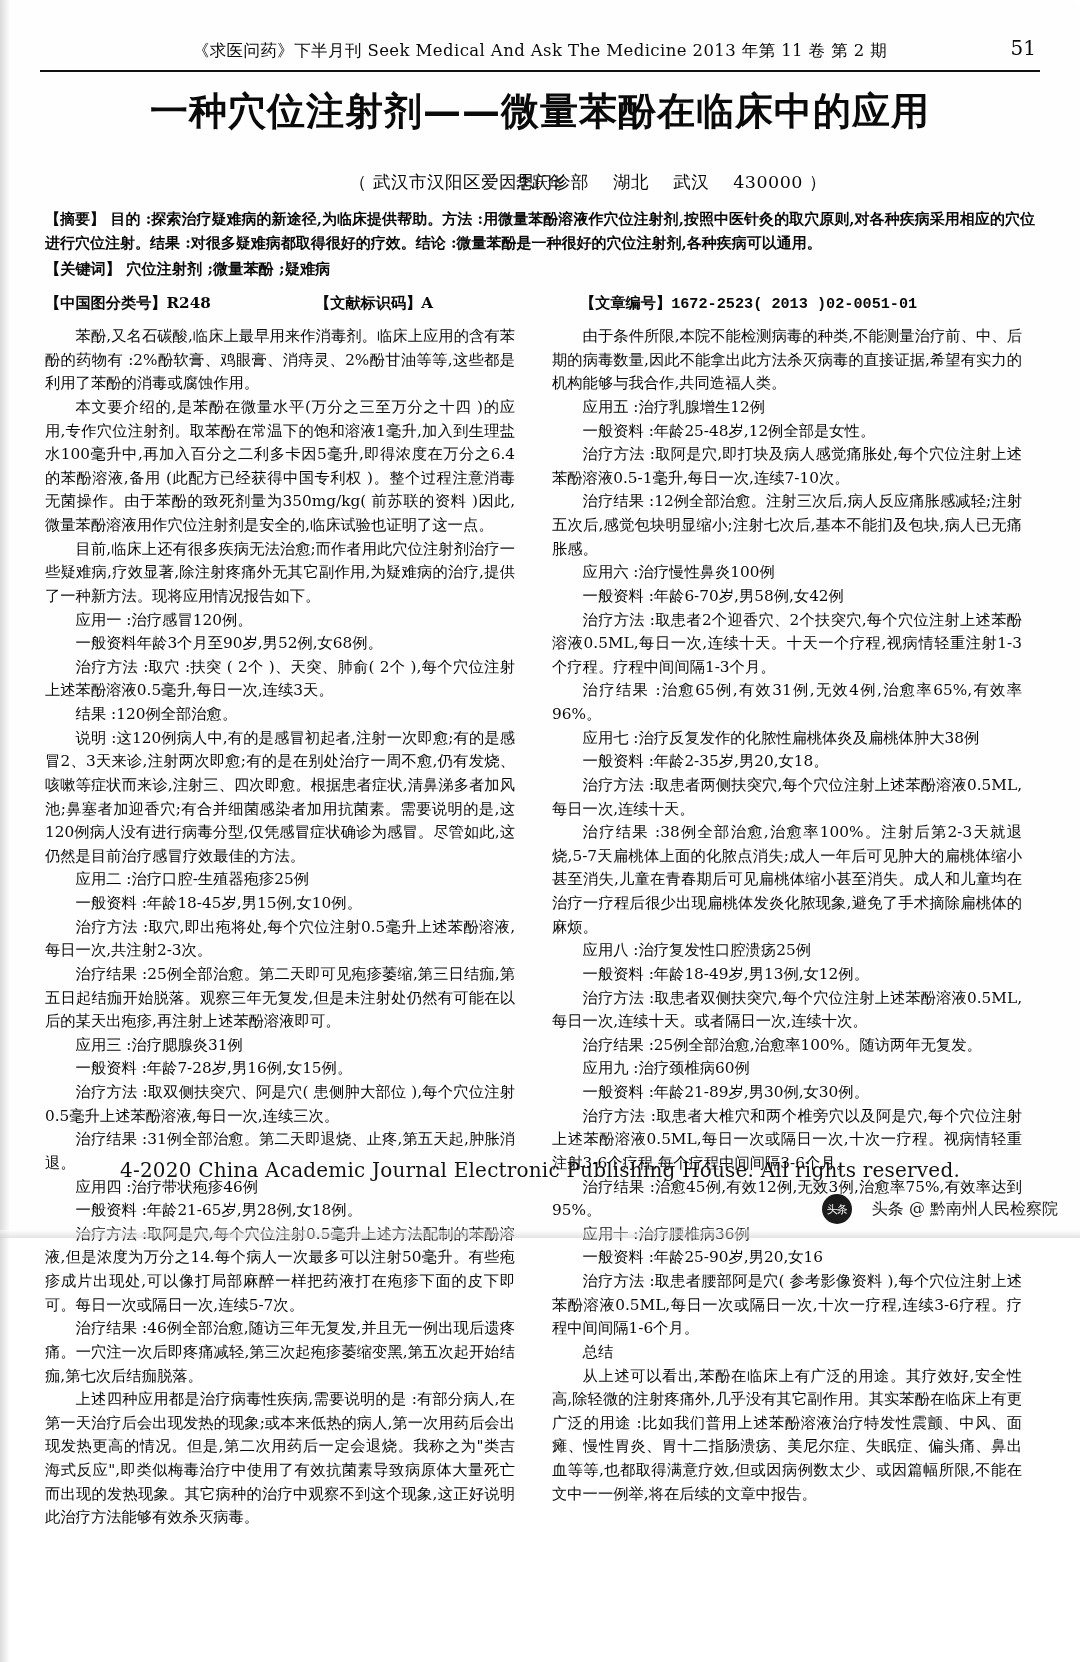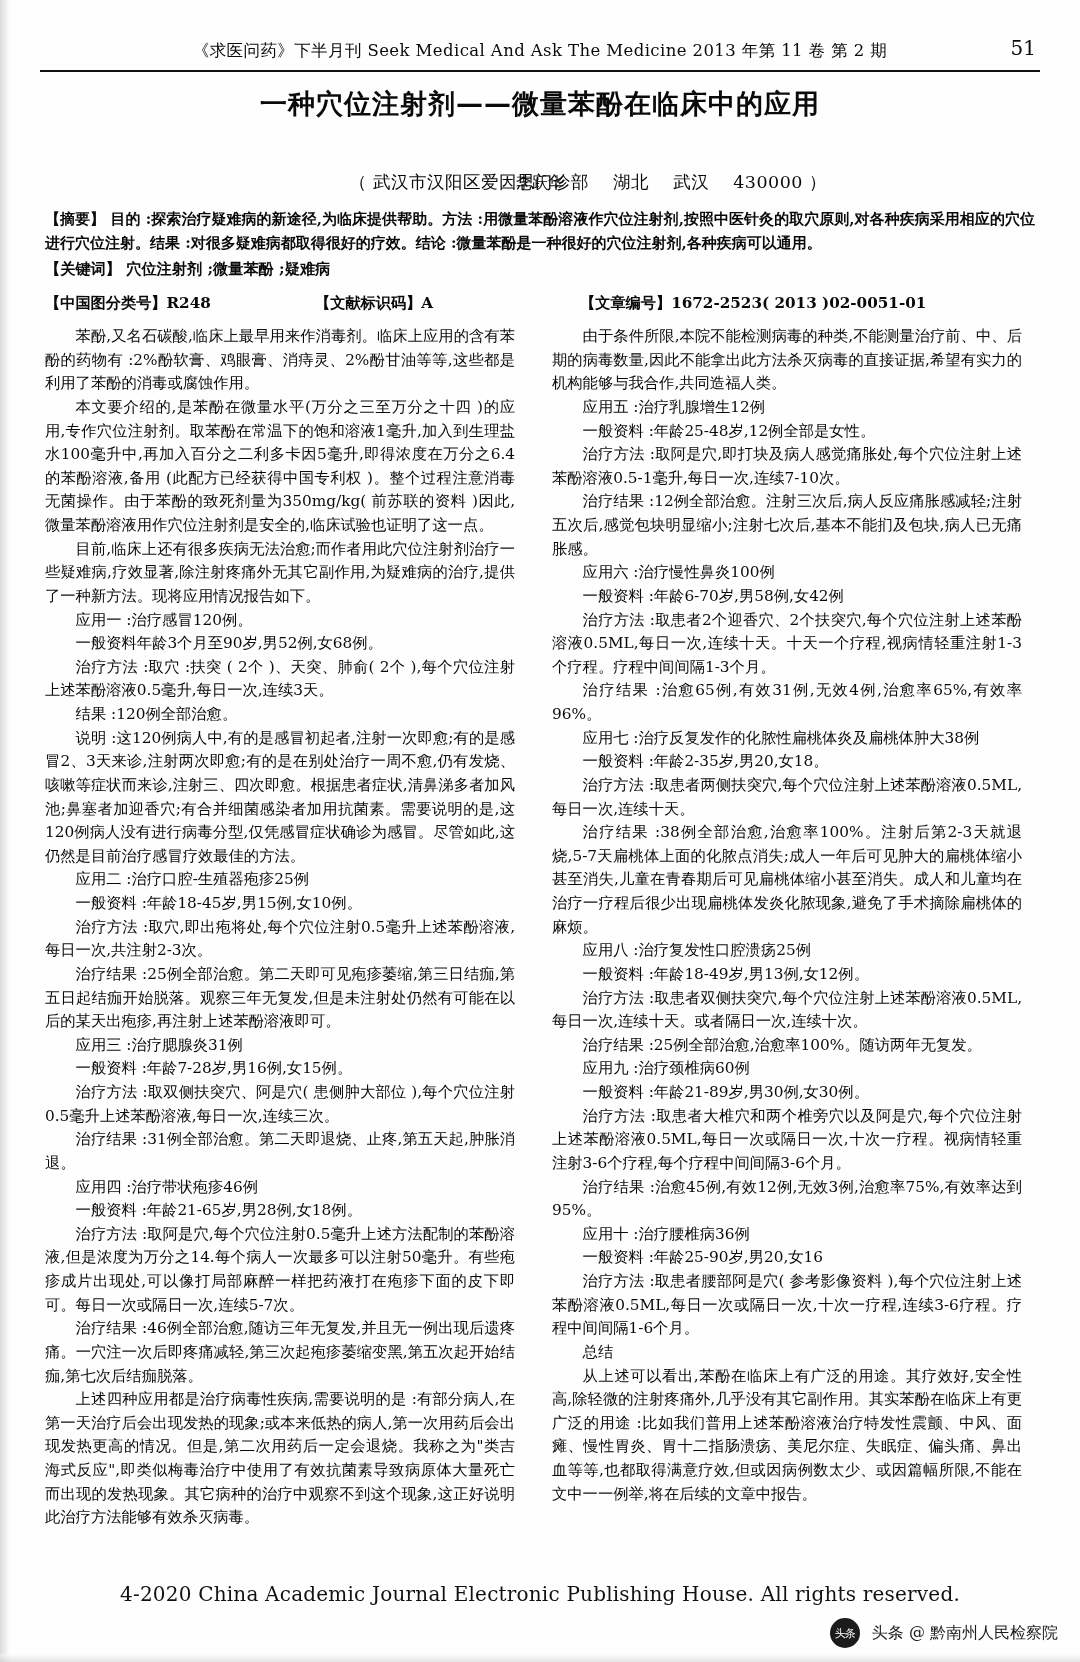--- a/index.html
+++ b/index.html
@@ -12,21 +12,21 @@
     height: 1662px;
     position: relative;
     font-family: "DejaVu Serif", "Liberation Serif", serif;
     color: #0a0a0a;
     overflow: hidden;
   }
   .page {
     position: absolute;
     left: 0; top: 0;
     width: 1080px;
-    height: 1662px;
+    height: 1238px;
     background: #fefefe;
     border-radius: 10px;
   }
   
   .runhead {
     position: absolute;
     left: 42px;
     top: 40px;
     width: 996px;
     display: flex;
@@ -54,21 +54,21 @@
     height: 2px;
     background: #111;
   }
   
   .title {
     position: absolute;
     left: 0;
     top: 86px;
     width: 1080px;
     text-align: center;
-    font-size: 27px;
+    font-size: 38px;
     font-weight: bold;
     letter-spacing: 1px;
     font-family: "DejaVu Serif", "Liberation Serif", serif;
   }
   .author {
     position: absolute;
     left: 0;
     top: 133px;
     width: 1080px;
     text-align: center;
@@ -109,21 +109,21 @@
     position: absolute;
     left: 45px;
     top: 293px;
     width: 990px;
     font-size: 15.2px;
     font-weight: bold;
     display: flex;
   }
   .codes .c1 { width: 270px; }
   .codes .c2 { width: 265px; }
-  .codes .c3 { flex: 1; }
+  .codes .c3 { flex: 1; font-family: Liberation Mono, monospace; }
   
   .col {
     position: absolute;
     top: 325px;
     width: 470px;
     font-size: 15.3px;
     line-height: 1.545;
     text-align: justify;
   }
   .col-left { left: 45px; }
@@ -144,21 +144,21 @@
     color: #111;
     font-family: "DejaVu Serif", "Liberation Serif", serif;
     letter-spacing: 0.2px;
   }
   .watermark {
     position: absolute;
     right: 22px;
     bottom: 14px;
     display: flex;
     align-items: center;
-    gap: 12px;
+    gap: 20px;
   }
   .wm-logo {
     width: 30px; height: 30px;
     border-radius: 50%;
     background: #1b1b1b;
     color: #fff;
     font-size: 11px;
     display: flex;
     align-items: center;
     justify-content: center;

